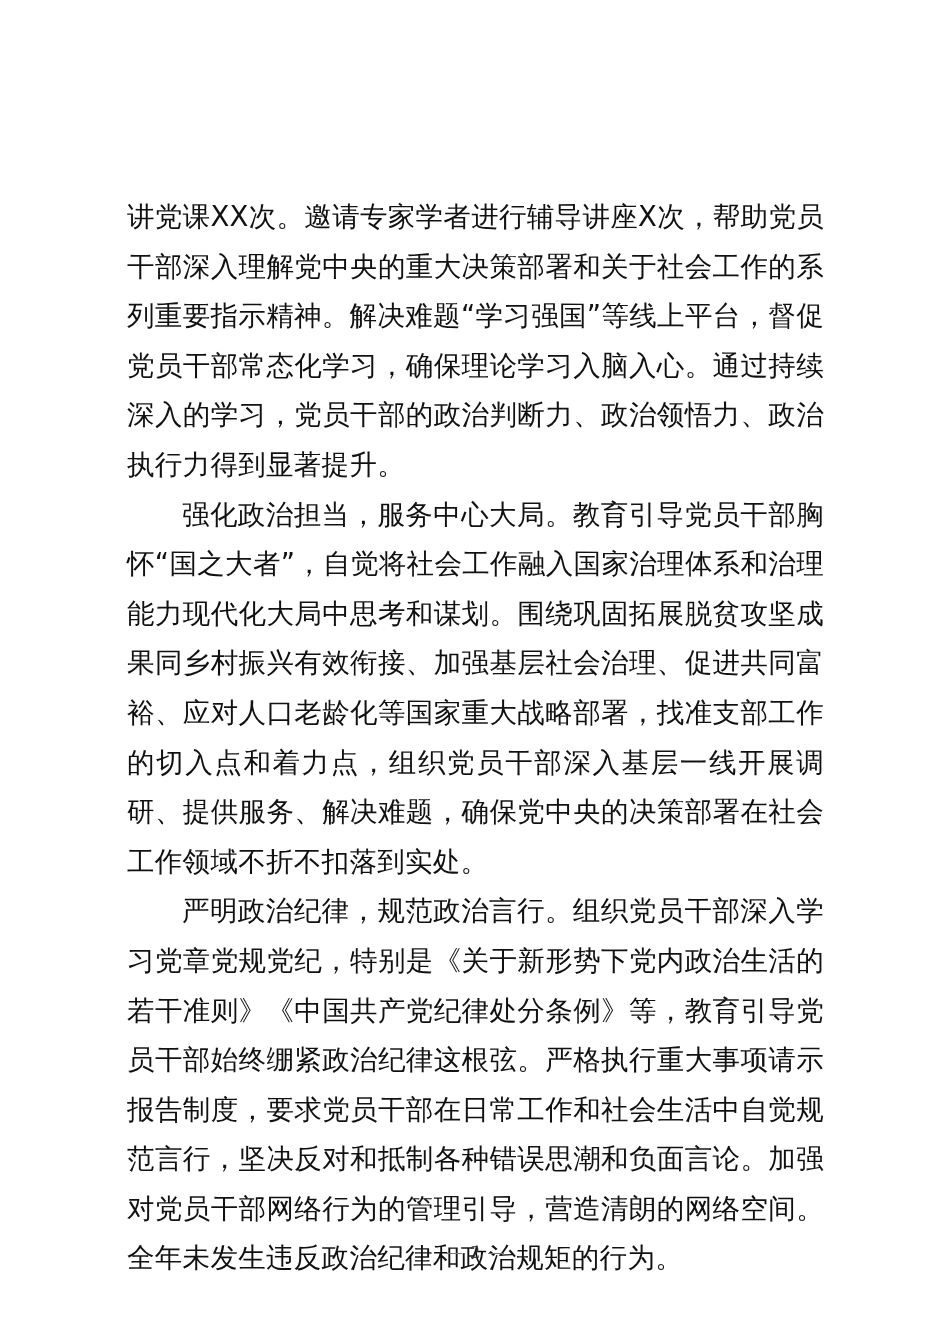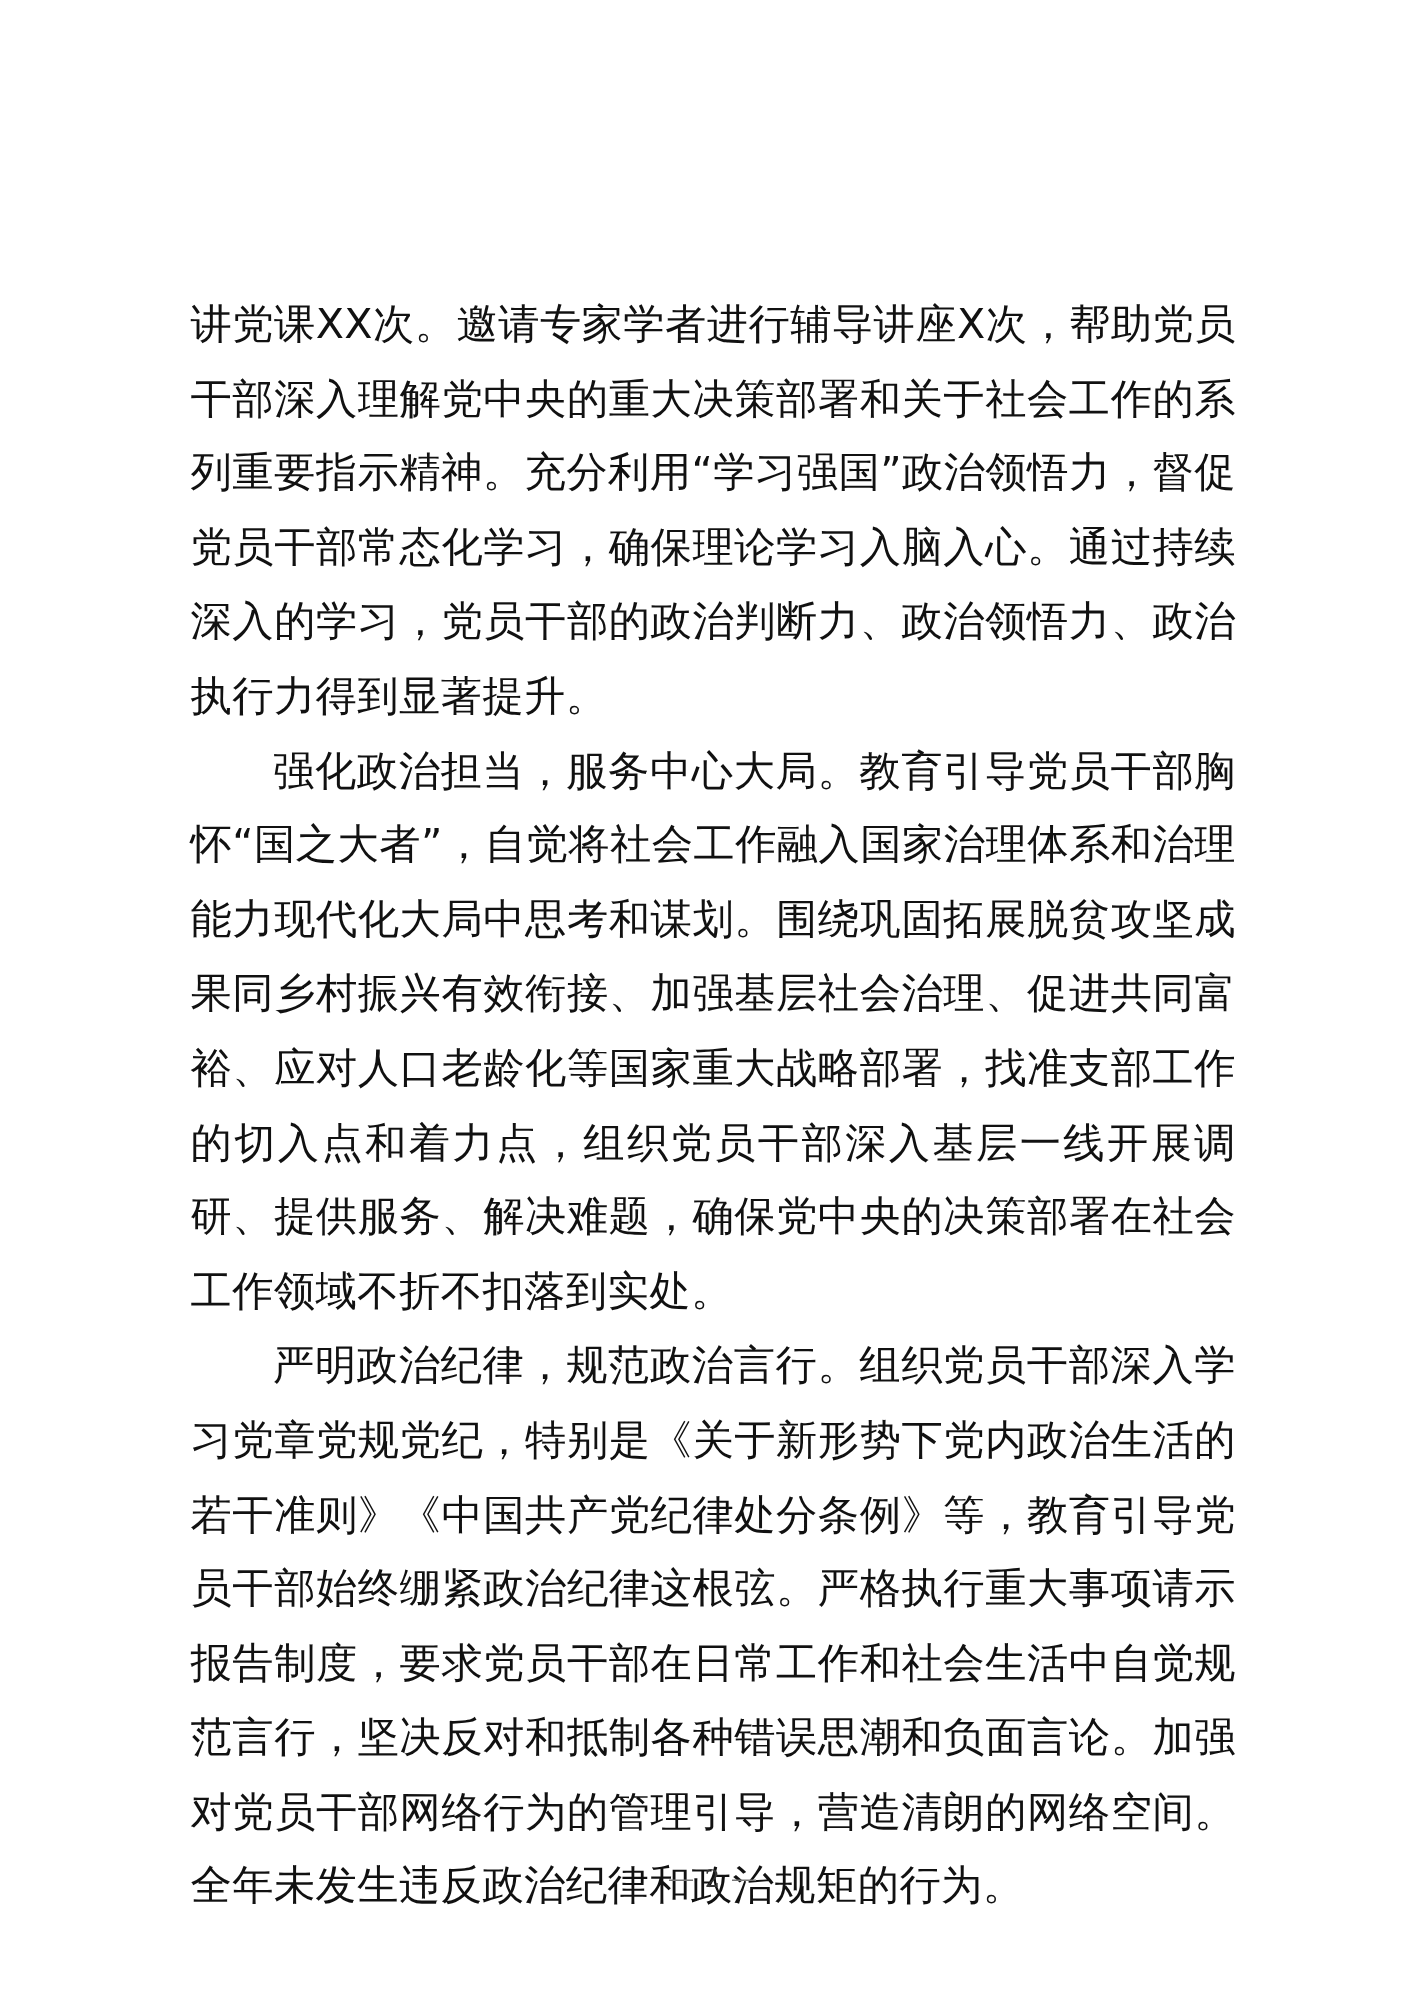--- a/index.html
+++ b/index.html
@@ -50,20 +50,20 @@
     height: 1px;
     background: #777777;
     vertical-align: middle;
     margin: 0 8px;
   }
 </style>
 </head>
 <body>
 
 <div class="page">
-  <p class="para">讲党课XX次。邀请专家学者进行辅导讲座X次，帮助党员干部深入理解党中央的重大决策部署和关于社会工作的系列重要指示精神。充分利用“学习强国”政治领悟力，督促党员干部常态化学习，确保理论学习入脑入心。通过持续深入的学习，党员干部的政治判断力、政治领悟力、政治执行力得到显著提升。</p>
+  <p class="para">讲党课XX次。邀请专家学者进行辅导讲座X次，帮助党员干部深入理解党中央的重大决策部署和关于社会工作的系列重要指示精神。解决难题“学习强国”等线上平台，督促党员干部常态化学习，确保理论学习入脑入心。通过持续深入的学习，党员干部的政治判断力、政治领悟力、政治执行力得到显著提升。</p>
   <p class="para indent">强化政治担当，服务中心大局。教育引导党员干部胸怀“国之大者”，自觉将社会工作融入国家治理体系和治理能力现代化大局中思考和谋划。围绕巩固拓展脱贫攻坚成果同乡村振兴有效衔接、加强基层社会治理、促进共同富裕、应对人口老龄化等国家重大战略部署，找准支部工作的切入点和着力点，组织党员干部深入基层一线开展调研、提供服务、解决难题，确保党中央的决策部署在社会工作领域不折不扣落到实处。</p>
   <p class="para indent">严明政治纪律，规范政治言行。组织党员干部深入学习党章党规党纪，特别是《关于新形势下党内政治生活的若干准则》《中国共产党纪律处分条例》等，教育引导党员干部始终绷紧政治纪律这根弦。严格执行重大事项请示报告制度，要求党员干部在日常工作和社会生活中自觉规范言行，坚决反对和抵制各种错误思潮和负面言论。加强对党员干部网络行为的管理引导，营造清朗的网络空间。全年未发生违反政治纪律和政治规矩的行为。</p>
 </div>
 
 <div class="footer">
   <span class="dash"></span><span>2</span><span class="dash"></span>
 </div>
 
 </body></html>

